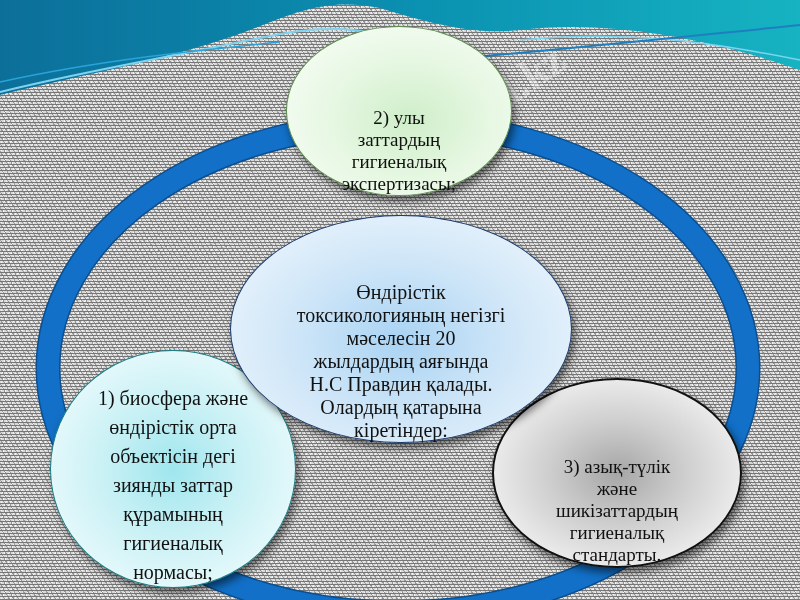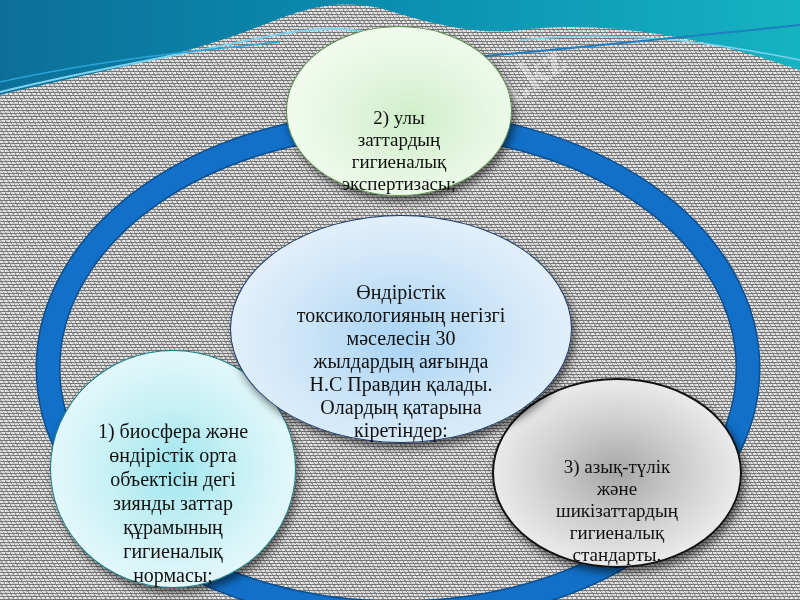--- a/index.html
+++ b/index.html
@@ -33,21 +33,21 @@
       left: 230px; top: 215px; width: 342px; height: 228px;
       background: radial-gradient(ellipse at 50% 55%, #a9d3f3 0%, #cfe6f8 45%, #eaf4fc 85%, #dcecf9 100%);
       border: 1.5px solid #1a3c6e;
     }
     .node-center .txt { font-size: 20px; line-height: 23px; margin-top: -6px; }
     .node-left {
       left: 50px; top: 350px; width: 246px; height: 238px;
       background: radial-gradient(ellipse at 50% 50%, #9fe6ee 0%, #c9f1f5 40%, #eafafc 80%, #dff6f9 100%);
       border: 1.5px solid #1a7f86;
     }
-    .node-left .txt { font-size: 20px; line-height: 24px; margin-top: -14px; }
+    .node-left .txt { font-size: 20px; line-height: 29px; margin-top: -14px; }
     .node-right {
       left: 492px; top: 378px; width: 250px; height: 190px;
       background: radial-gradient(ellipse at 50% 50%, #a6a6a6 0%, #cfcfcf 40%, #f2f2f2 80%, #e6e6e6 100%);
       border: 2px solid #111;
     }
     .node-right .txt { font-size: 19px; line-height: 22px; margin-top: -10px; }
     .watermark {
       position: absolute; color: rgba(255,255,255,0.35);
       font-family: "Liberation Serif", serif; font-size: 44px; font-weight: bold;
       transform: rotate(-35deg); pointer-events: none; white-space: nowrap;
@@ -101,18 +101,18 @@
   <div class="txt">3) азық-түлік
 және
 шикізаттардың
 гигиеналық
 стандарты.</div>
 </div>
 
 <div class="node node-center">
   <div class="txt">Өндірістік
 токсикологияның негізгі
-мәселесін 30
+мәселесін 20
 жылдардың аяғында
 Н.С  Правдин қалады.
 Олардың қатарына
 кіретіндер:</div>
 </div>
 
 </body></html>

